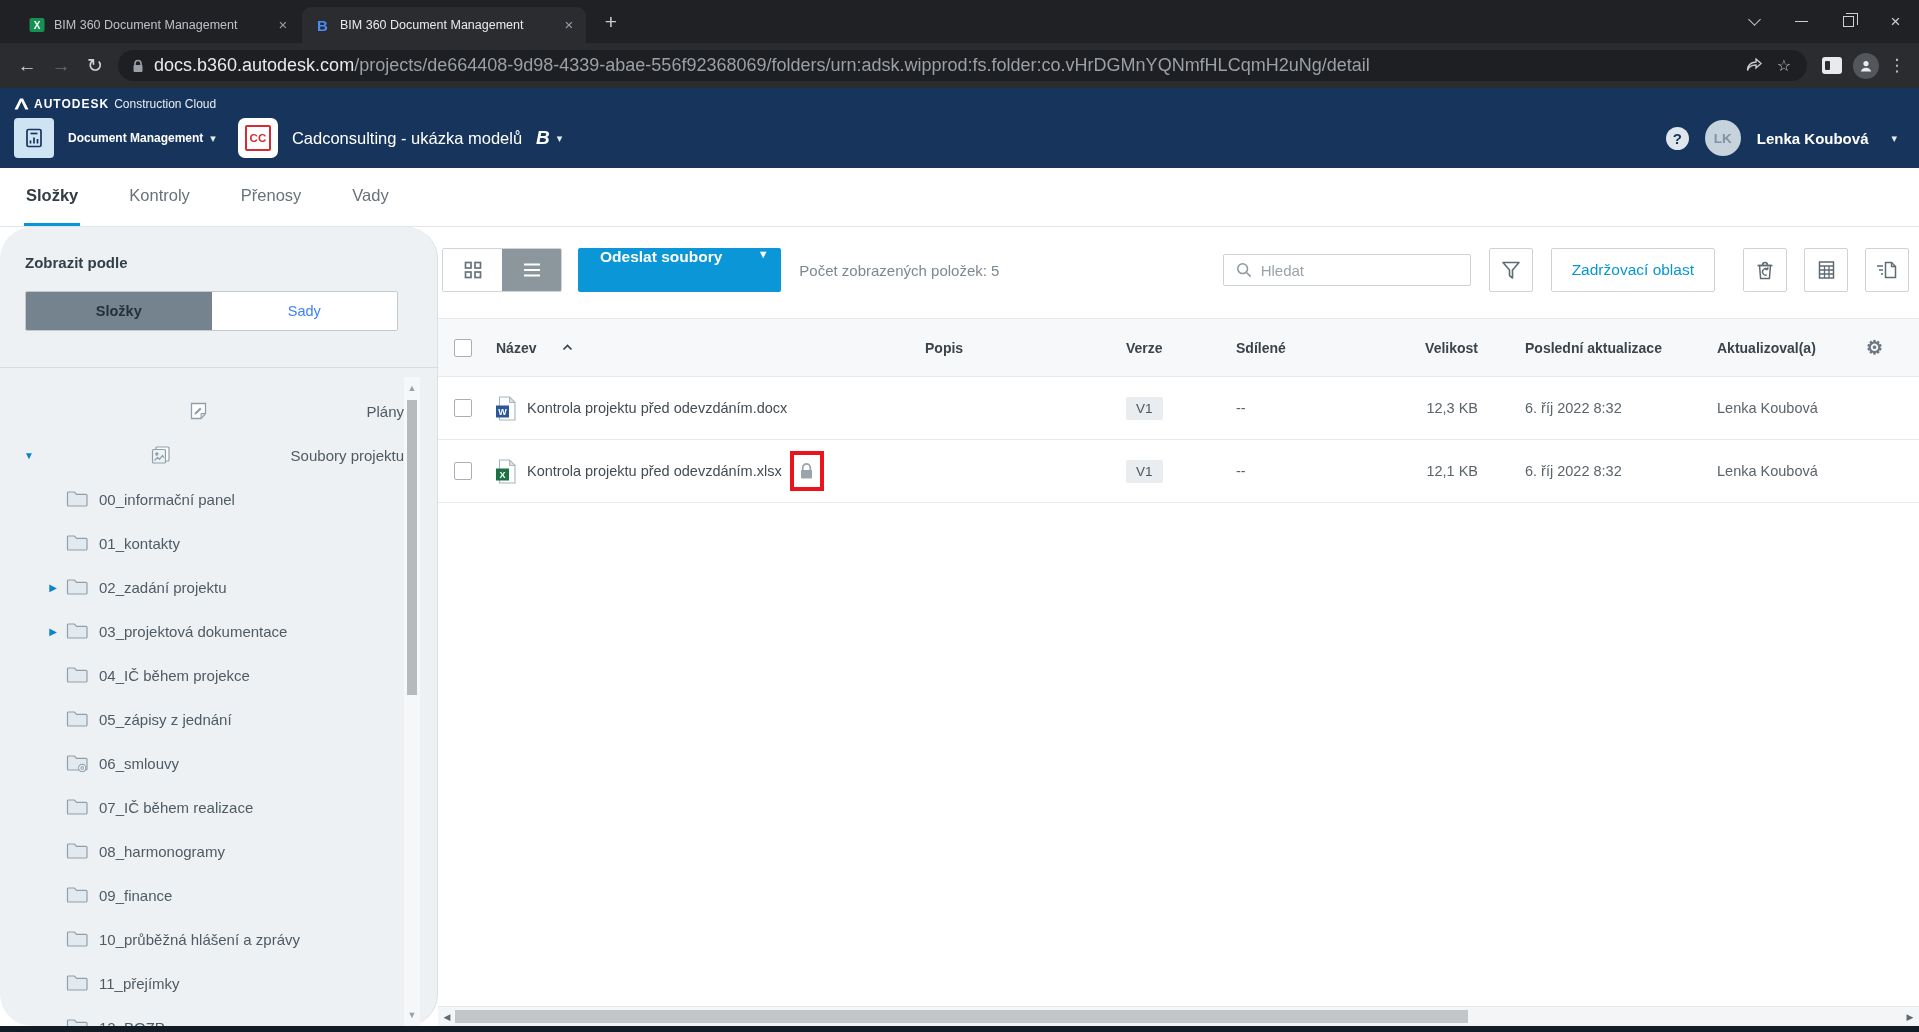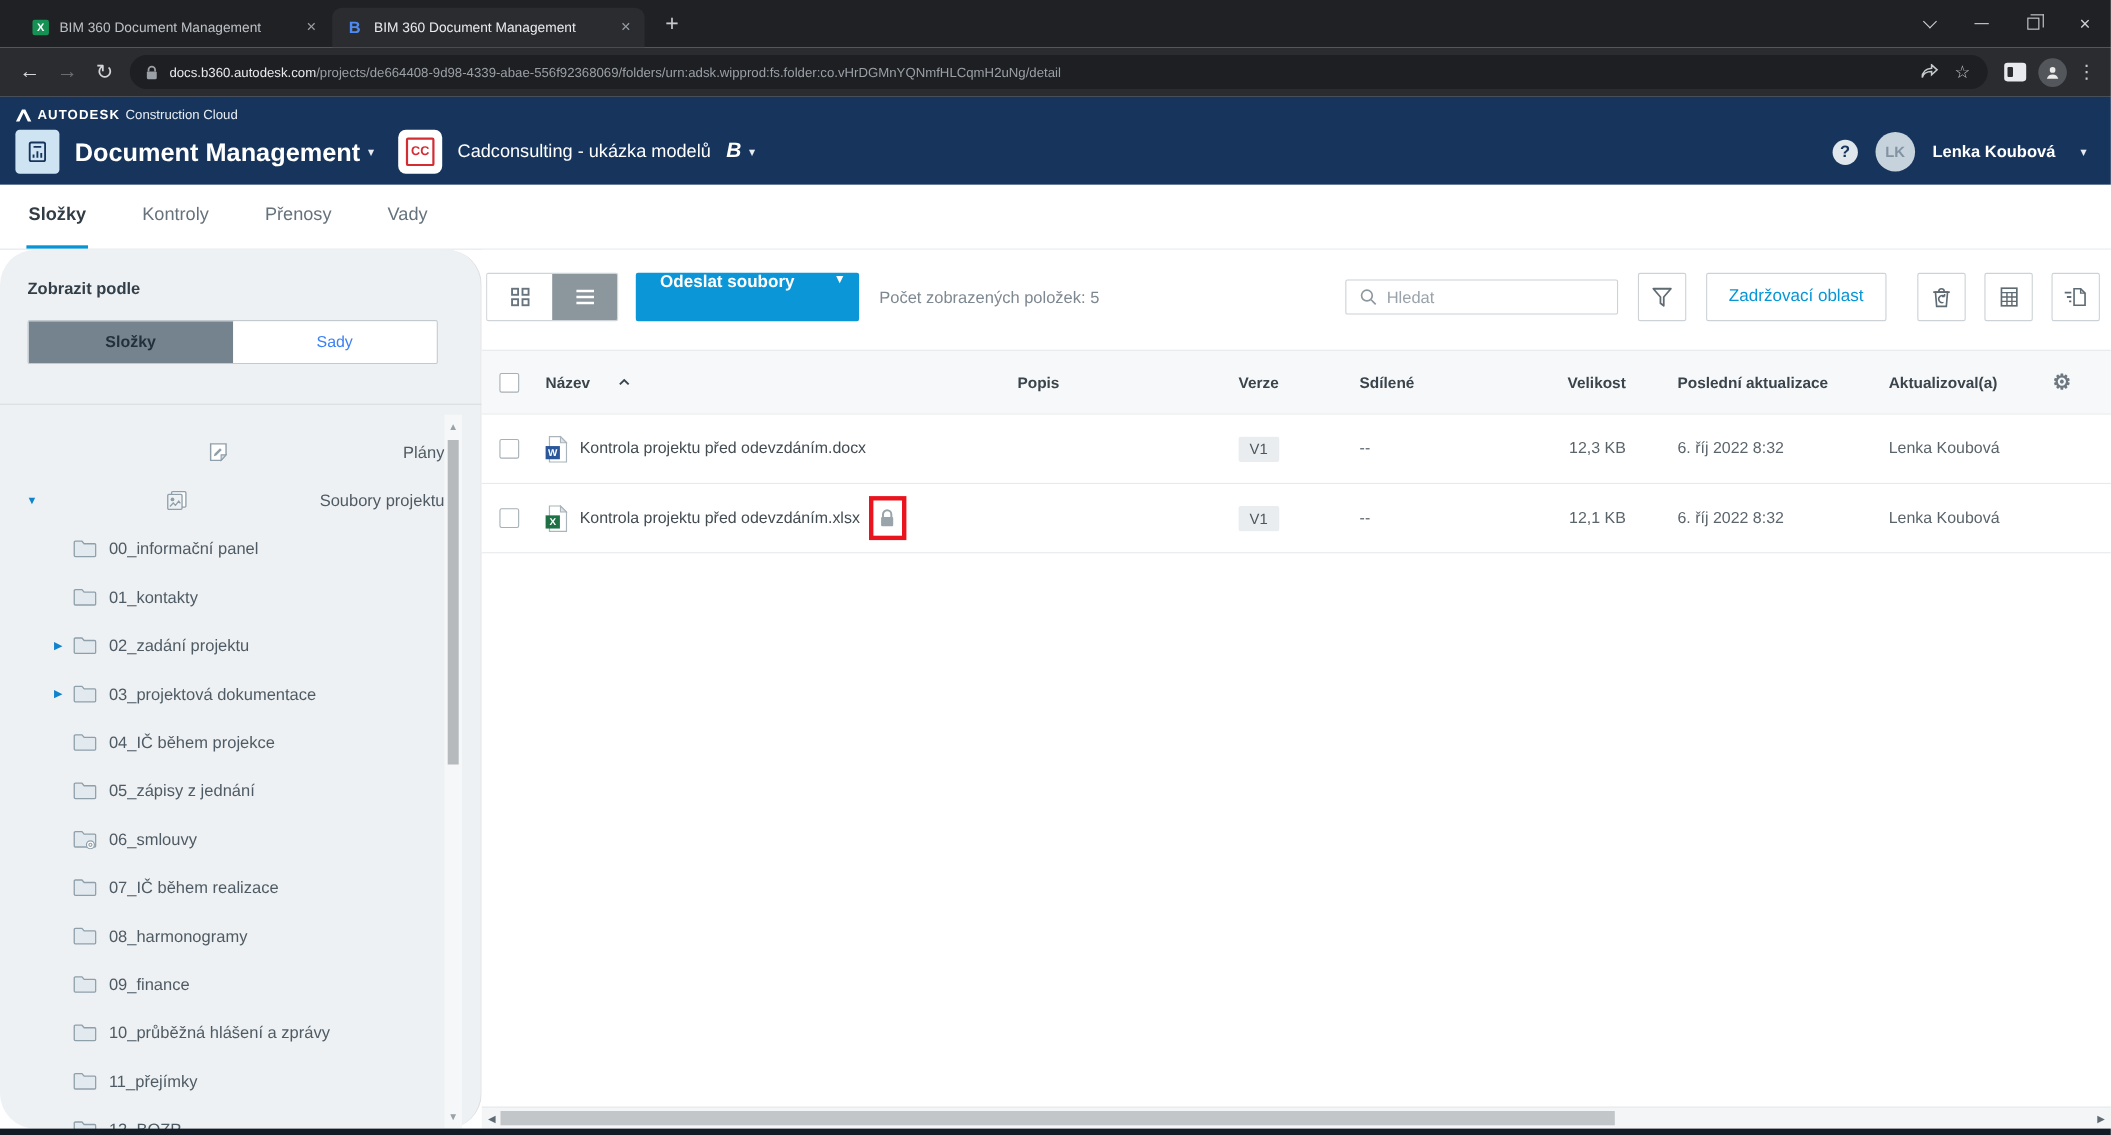--- a/index.html
+++ b/index.html
@@ -31,43 +31,43 @@
   .closex { font-size:17px; }
 
   .urlbar { position:absolute; top:43px; left:0; right:0; height:45px; background:#2b2c30;
     display:flex; align-items:center; padding:0 10px; }
   .navbtn { width:34px; height:34px; display:flex; align-items:center; justify-content:center;
     color:#d3d6d9; font-size:19px; border-radius:50%; }
   .navbtn.disabled { color:#696d71; }
   .omnibox { flex:1; height:31px; margin:0 6px; background:#1d1f22; border-radius:16px;
     display:flex; align-items:center; padding:0 8px 0 14px; min-width:0; }
   .omni-lock { flex:0 0 auto; margin-right:10px; display:flex; }
-  .url { font-size:12px; white-space:nowrap; overflow:hidden; text-overflow:ellipsis; min-width:0; flex:1; }
+  .url { font-size:18px; white-space:nowrap; overflow:hidden; text-overflow:ellipsis; min-width:0; flex:1; }
   .url .domain { color:#e8eaed; }
   .url .path { color:#9aa0a6; }
   .omni-ic { width:30px; height:28px; display:flex; align-items:center; justify-content:center;
     color:#c7cacd; font-size:16px; flex:0 0 auto; }
   .chrome-right { display:flex; align-items:center; gap:4px; margin-left:4px; }
   .panel-ic { width:20px; height:17px; background:#e8eaed; border-radius:3px; position:relative; }
   .panel-ic:before { content:""; position:absolute; left:3px; top:4px; width:5px; height:9px;
     background:#2b2c30; border-radius:1px; }
   .chrome-avatar { width:26px; height:26px; border-radius:50%; background:#53565a;
     display:flex; align-items:center; justify-content:center; }
   .dots { color:#c7cacd; font-size:17px; width:24px; text-align:center; letter-spacing:0; }
 
   
   .appheader { position:absolute; top:88px; left:0; right:0; height:80px; background:#17355c; color:#fff; }
-  .acc-brand { position:absolute; top:9px; left:14px; display:flex; align-items:flex-end; gap:5px;
+  .acc-brand { position:absolute; top:9px; left:14px; display:flex; align-items:center; gap:5px;
     font-size:12px; color:#fff; }
   .acc-brand b { letter-spacing:1px; }
   .acc-brand .suffix { font-weight:normal; color:#e8edf2; }
   .module-row { position:absolute; left:14px; top:30px; display:flex; align-items:center; }
   .module-tile { width:40px; height:40px; background:#cfe4f3; border-radius:4px;
     display:flex; align-items:center; justify-content:center; }
-  .module-name { margin-left:14px; font-size:23px; font-weight:bold; }
+  .module-name { margin-left:14px; font-size:12px; font-weight:bold; }
   .caret { font-size:11px; color:#e6ecf2; margin-left:7px; }
   .cc-tile { width:40px; height:40px; background:#fff; border-radius:7px; margin-left:22px;
     display:flex; align-items:center; justify-content:center; }
   .cc-inner { width:26px; height:26px; border:2.5px solid #d22d33; border-radius:2px; color:#d22d33;
     font-size:11.5px; font-weight:bold; display:flex; align-items:center; justify-content:center; }
   .project-name { margin-left:14px; font-size:16.5px; }
   .b-glyph { margin-left:14px; font-weight:bold; font-size:19px; font-style:italic; }
   .header-right { position:absolute; right:22px; top:30px; display:flex; align-items:center; gap:16px; height:40px; }
   .help-circ { width:23px; height:23px; border-radius:50%; background:#dfe6ec; color:#17355c;
     font-weight:bold; font-size:15px; display:flex; align-items:center; justify-content:center; }

